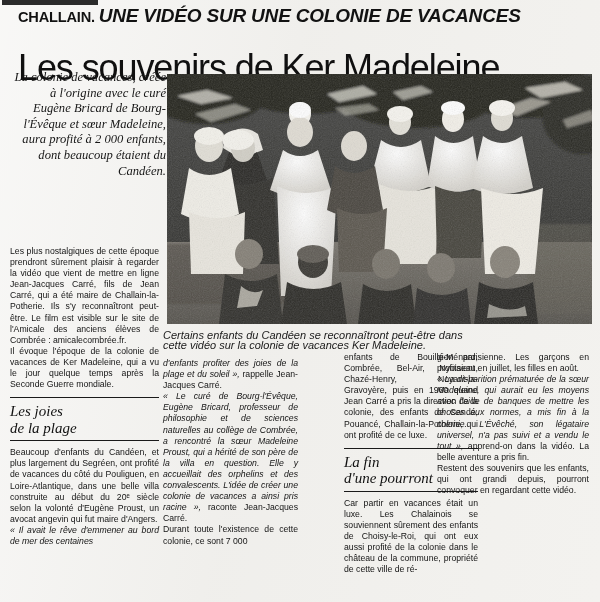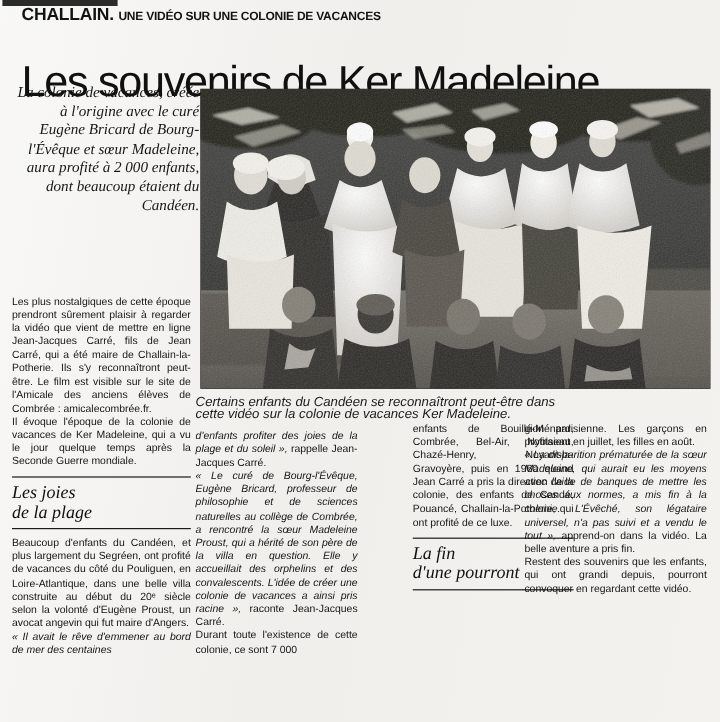--- a/index.html
+++ b/index.html
@@ -24,21 +24,21 @@
   .topbar{
     position:absolute;left:2px;top:0px;width:96px;height:5px;
     background:#2b2b2b;
   }
   .kicker{
     position:absolute;left:18px;top:6px;width:566px;
     font-size:14.6px;font-weight:bold;letter-spacing:-0.2px;
     line-height:1.05;color:#121212;
     white-space:nowrap;
   }
-  .kicker .k-small{font-size:10px;}
+  .kicker .k-small{font-size:19px;font-style:italic;}
   .headline{
     position:absolute;left:18px;top:26px;width:570px;
     font-size:36px;font-weight:normal;line-height:1;
     letter-spacing:-1.1px;color:#101010;
   }
 
   
   .intro{
     position:absolute;left:10px;top:70px;width:156px;
     font-family:"Liberation Serif", serif;
@@ -254,20 +254,21 @@
     <p><span class="ital">« Le curé de Bourg-l'Évêque, Eugène Bricard, professeur de philosophie et de sciences naturelles au collège de Combrée, a rencontré la sœur Madeleine Proust, qui a hérité de son père de la villa en question. Elle y accueillait des orphelins et des convalescents. L'idée de créer une colonie de vacances a ainsi pris racine »,</span><span> raconte Jean-Jacques Carré.</span></p>
     <p>Durant toute l'existence de cette colonie, ce sont 7 000</p>
   </div>
 
   <div class="col c3 body">
     <p>enfants de Bouillé-Ménard, Combrée, Bel-Air, Nyoiseau, Chazé-Henry, Noyant-la-Gravoyère, puis en 1960 quand Jean Carré a pris la direction de la colonie, des enfants de Candé, Pouancé, Challain-la-Potherie, qui ont profité de ce luxe.</p>
     <div class="sub">
       <span>La fin</span><br>
       <span>d'une pourront</span>
     </div>
+    <p>Car partir en vacances était un luxe. Les Chalainois se souviennent sûrement des enfants de Choisy-le-Roi, qui ont eux aussi profité de la colonie dans le château de la commune, propriété de cette ville de ré-</p>
   </div>
 
   <div class="col c4 body">
     <p>gion parisienne. Les garçons en profitaient en juillet, les filles en août.</p>
     <p><span class="ital">« La disparition prématurée de la sœur Madeleine, qui aurait eu les moyens avec l'aide de banques de mettre les choses aux normes, a mis fin à la colonie. L'Évêché, son légataire universel, n'a pas suivi et a vendu le tout »,</span><span> apprend-on dans la vidéo. La belle aventure a pris fin.</span></p>
     <p>Restent des souvenirs que les enfants, qui ont grandi depuis, pourront convoquer en regardant cette vidéo.</p>
   </div>
 
 </div>
 

